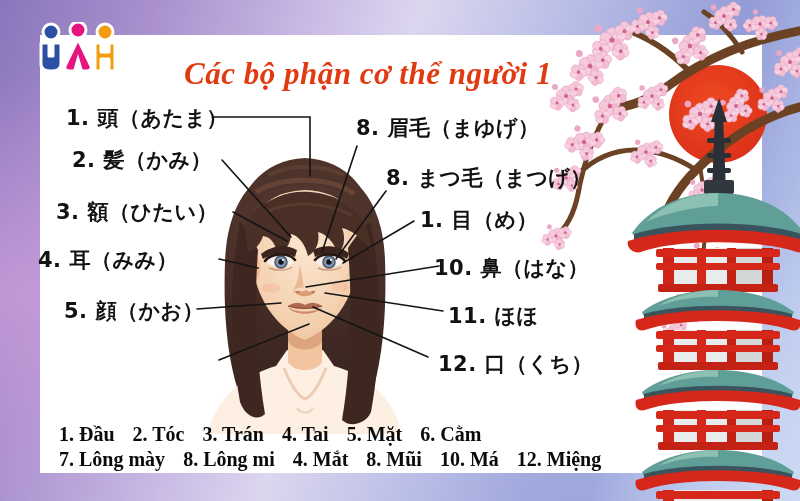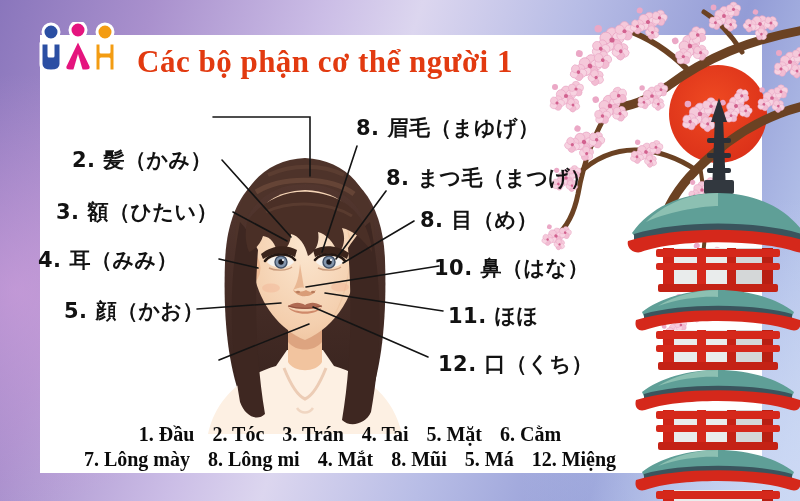--- a/index.html
+++ b/index.html
@@ -14,37 +14,37 @@
       radial-gradient(circle at 100% 95%, rgba(205,218,245,.8) 0%, rgba(205,218,245,0) 30%),
       linear-gradient(108deg,#8a76bc 0%,#a990cd 16%,#cbbde6 34%,#dcd6ef 44%,#b8bde6 60%,#939cd6 78%,#b5c3ea 92%,#c9d5f1 100%);
   }
   .card{
     position:absolute;left:40px;top:35px;width:722px;height:438px;
     background:#ffffff;
   }
   .art,.decor{position:absolute;left:0;top:0;width:800px;height:501px;pointer-events:none;}
   .logo{position:absolute;left:36px;top:22px;width:84px;height:58px;}
   .title{
-    position:absolute;left:110px;top:44px;width:430px;margin:0;
-    text-align:center;font-family:"Liberation Serif","DejaVu Serif",serif;
-    font-size:31px;font-weight:bold;letter-spacing:.5px;
+    position:absolute;left:110px;top:44px;width:430px;margin:12px;
+    text-align:right;font-family:"Liberation Serif","DejaVu Serif",serif;
+    font-size:31px;font-weight:bold;letter-spacing:.5px;font-style:italic;
   }
   .lb{
     position:absolute;white-space:nowrap;color:#121212;
     font-size:21px;font-weight:600;letter-spacing:.5px;
     font-family:"DejaVu Sans","Liberation Sans",sans-serif;
   }
   .lb1{left:66px;top:104px}   .lb2{left:72px;top:146px}
   .lb3{left:56px;top:198px}   .lb4{left:38px;top:246px}
   .lb5{left:64px;top:297px}   .lb6{left:96px;top:349px}
   .lb7{left:356px;top:114px}  .lb8{left:386px;top:164px}
   .lb9{left:420px;top:206px}  .lb10{left:434px;top:254px}
   .lb11{left:448px;top:302px} .lb12{left:438px;top:350px}
   .legend{
-    position:absolute;left:50px;top:422px;width:600px;text-align:center;
+    position:absolute;left:50px;top:422px;width:600px;
     font-family:"Liberation Serif","DejaVu Serif",serif;font-weight:bold;
     font-size:20px;color:#0b0b0b;line-height:25px;
   }
   .legend .row span{margin:0 9px;}
 </style>
 </head>
 <body>
 
 <div class="stage">
 
@@ -280,33 +280,34 @@
       <circle cx="42" cy="8" r="8" fill="#e5147e"></circle>
       <path d="M42,17 L55,44 Q56,49 50,49 L34,49 Q28,49 29,44 Z" fill="#e5147e"></path>
       <path d="M42,32 L47,49 L37,49 Z" fill="#ffffff" stroke="none"></path>
       <circle cx="69" cy="10" r="8" fill="#f39c12"></circle>
       <path d="M59,21 L65,21 L65,30 L73,30 L73,21 L79,21 L79,49 L73,49 L73,37 L65,37 L65,49 L59,49 Z" fill="#f39c12"></path>
     </g>
   </svg>
 
   <h1 class="title" style="color:#e23a10">Các bộ phận cơ thể người 1</h1>
 
+  <div class="lb lb1">1. 頭（あたま）</div>
   <div class="lb lb2">2. 髪（かみ）</div>
   <div class="lb lb3">3. 額（ひたい）</div>
   <div class="lb lb4">4. 耳（みみ）</div>
   <div class="lb lb5">5. 顔（かお）</div>
   <div class="lb lb7">8. 眉毛（まゆげ）</div>
   <div class="lb lb8">8. まつ毛（まつげ）</div>
-  <div class="lb lb9">8. 目（め）</div>
+  <div class="lb lb9">1. 目（め）</div>
   <div class="lb lb10">10. 鼻（はな）</div>
   <div class="lb lb11">11. ほほ</div>
   <div class="lb lb12">12. 口（くち）</div>
 
   <div class="legend">
     <div class="row">
       <span>1. Đầu</span><span>2. Tóc</span><span>3. Trán</span><span>4. Tai</span><span>5. Mặt</span><span>6. Cằm</span>
     </div>
     <div class="row">
-      <span>7. Lông mày</span><span>8. Lông mi</span><span>4. Mắt</span><span>8. Mũi</span><span>5. Má</span><span>12. Miệng</span>
+      <span>7. Lông mày</span><span>8. Lông mi</span><span>4. Mắt</span><span>8. Mũi</span><span>10. Má</span><span>12. Miệng</span>
     </div>
   </div>
 
 </div>
 
 </body></html>

